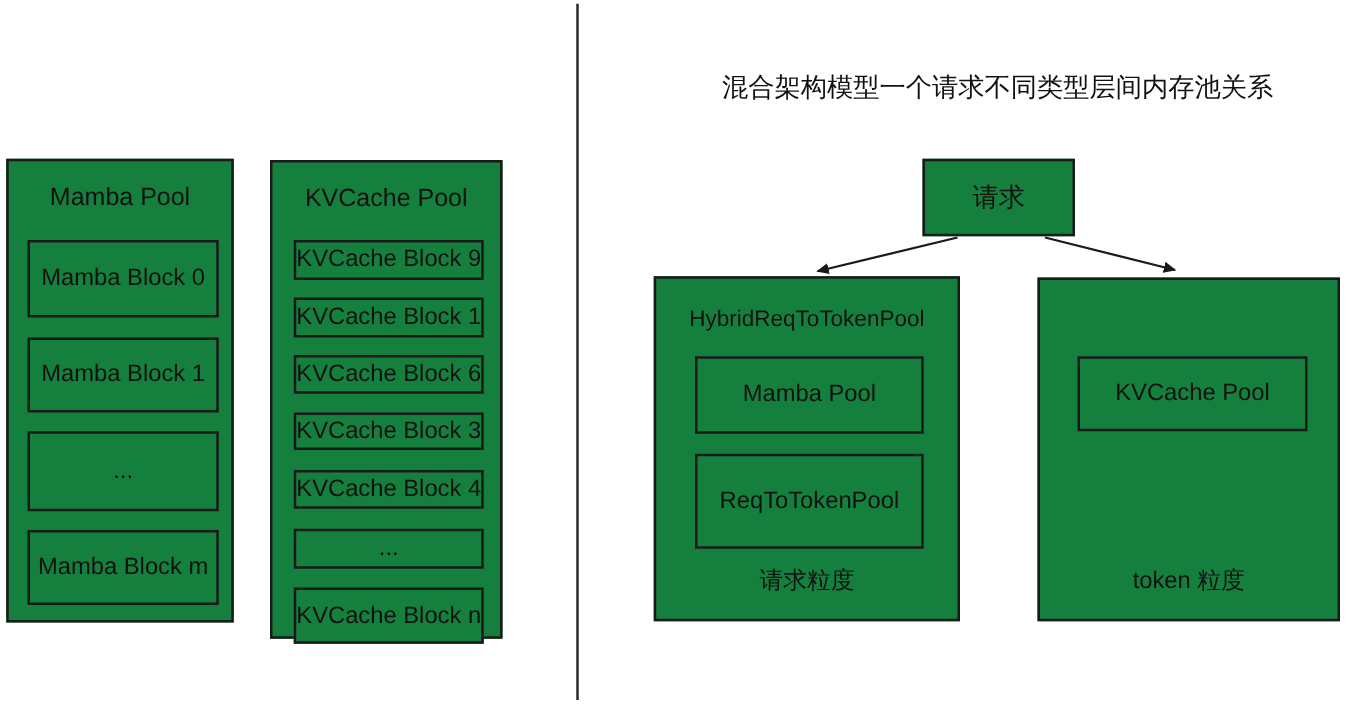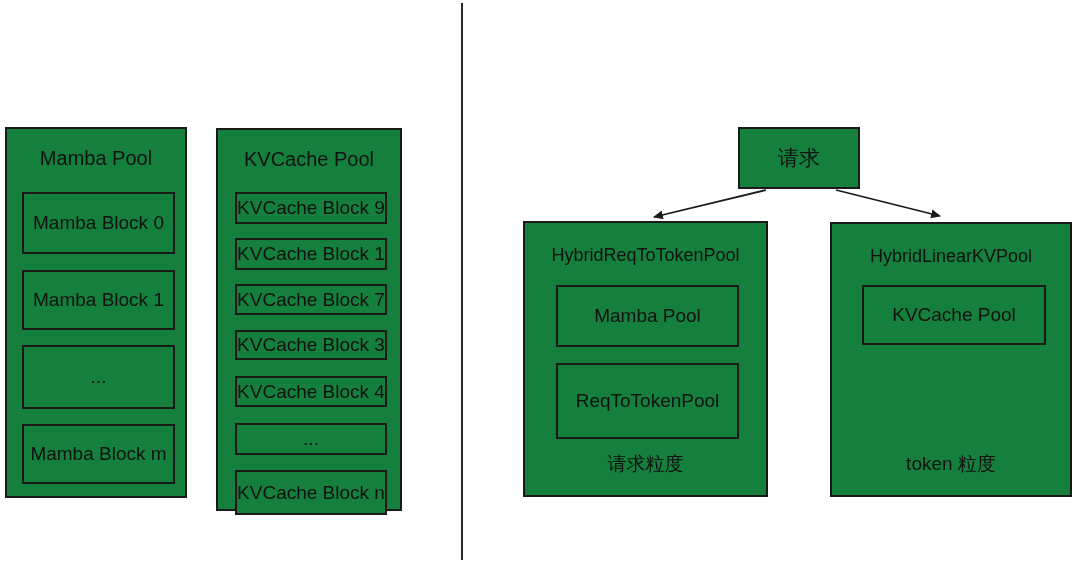--- a/index.html
+++ b/index.html
@@ -89,27 +89,28 @@
     <div class="box" style="left:15px; top:63px;  width:153px; height:62px;">Mamba Block 0</div>
     <div class="box" style="left:15px; top:141px; width:153px; height:60px;">Mamba Block 1</div>
     <div class="box" style="left:15px; top:216px; width:153px; height:64px;">...</div>
     <div class="box" style="left:15px; top:295px; width:153px; height:60px;">Mamba Block m</div>
   </div>
 
   <div class="box" style="left:216px; top:128px; width:186px; height:383px;">
     <div class="pool-title">KVCache Pool</div>
     <div class="box" style="left:17px; top:62px;  width:152px; height:32px;">KVCache Block 9</div>
     <div class="box" style="left:17px; top:108px; width:152px; height:32px;">KVCache Block 1</div>
-    <div class="box" style="left:17px; top:154px; width:152px; height:31px;">KVCache Block 7</div>
+    <div class="box" style="left:17px; top:154px; width:152px; height:31px;">KVCache Block 6</div>
     <div class="box" style="left:17px; top:200px; width:152px; height:30px;">KVCache Block 3</div>
     <div class="box" style="left:17px; top:246px; width:152px; height:31px;">KVCache Block 4</div>
     <div class="box" style="left:17px; top:293px; width:152px; height:32px;">...</div>
     <div class="box" style="left:17px; top:340px; width:152px; height:45px;">KVCache Block n</div>
   </div>
 
+  <div class="section-title" style="left:538px; top:56px; width:520px;">混合架构模型一个请求不同类型层间内存池关系</div>
 
   <div class="box" style="left:738px; top:127px; width:122px; height:62px; font-size:21px;">请求</div>
 
   <svg class="arrows" width="1080" height="569" viewBox="0 0 1080 569">
     <defs>
       <marker id="arrowhead" markerWidth="11" markerHeight="9" refX="9" refY="4.5" orient="auto" markerUnits="userSpaceOnUse">
         <path d="M0,0 L10,4.5 L0,9 z" fill="#1a1a1a"></path>
       </marker>
     </defs>
     <line x1="766" y1="190" x2="654" y2="217" stroke="#1a1a1a" stroke-width="1.8" marker-end="url(#arrowhead)"></line>
@@ -117,18 +118,17 @@
   </svg>
 
   <div class="box" style="left:523px; top:221px; width:245px; height:276px;">
     <div class="container-title">HybridReqToTokenPool</div>
     <div class="box" style="left:31px; top:62px;  width:183px; height:62px;">Mamba Pool</div>
     <div class="box" style="left:31px; top:140px; width:183px; height:76px;">ReqToTokenPool</div>
     <div class="granularity">请求粒度</div>
   </div>
 
   <div class="box" style="left:830px; top:222px; width:242px; height:275px;">
-    <div class="container-title">HybridLinearKVPool</div>
     <div class="box" style="left:30px; top:61px; width:184px; height:60px;">KVCache Pool</div>
     <div class="granularity">token 粒度</div>
   </div>
 
 </div>
 
 </body></html>

